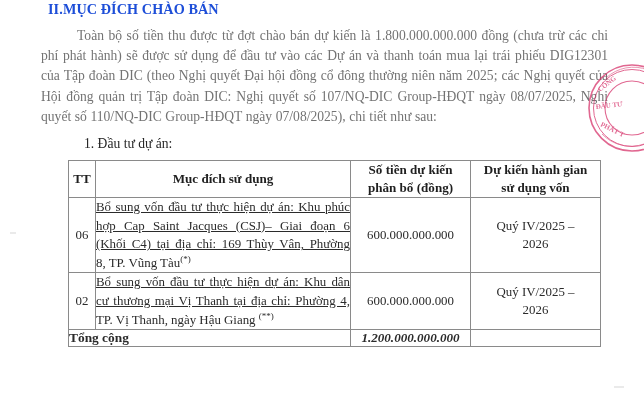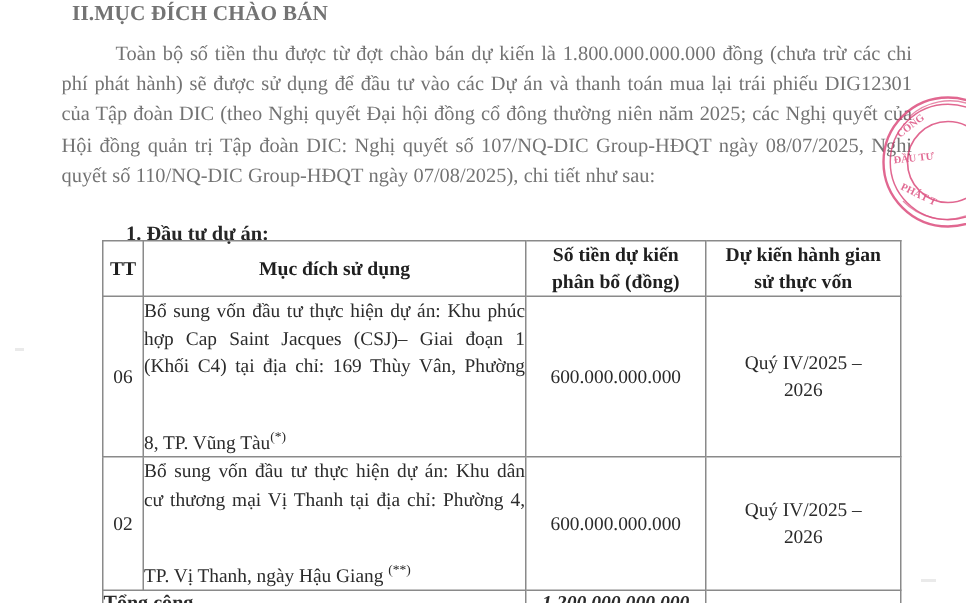--- a/index.html
+++ b/index.html
@@ -23,21 +23,21 @@
   }
 
   
   .section-title {
     position: absolute;
     left: 48px;
     top: 1px;
     font-size: 14.2px;
     font-weight: bold;
     letter-spacing: 0.1px;
-    color: #737373;
+    color: #1d4ed8;
     white-space: nowrap;
   }
 
   
   .body-para {
     position: absolute;
     left: 41px;
     top: 26px;
     width: 567px;
     font-size: 13.6px;
@@ -45,23 +45,23 @@
     text-align: justify;
     text-indent: 36px;
     color: #737373;
     word-spacing: 0.2px;
   }
 
   
   .sub-heading {
     position: absolute;
     left: 84px;
-    top: 148px;
+    top: 136px;
     font-size: 13.6px;
-    font-weight: bold;
+    font-weight: normal;
     color: #262626;
     white-space: nowrap;
   }
 
   
   .table-wrap {
     position: absolute;
     left: 68px;
     top: 160px;
     width: 532px;
@@ -99,26 +99,26 @@
     text-align: justify;
     line-height: 18.6px;
     padding: 5px 6px 5px 7px;
     hyphens: none;
   }
   td.purpose .just-line {
     display: block;
     text-align: justify;
     text-align-last: justify;
     white-space: nowrap;
+    text-decoration: underline;
   }
   td.purpose .last-line {
     display: block;
     text-align: left;
     white-space: nowrap;
-    margin-top: 32px;
   }
   td.amount {
     text-align: center;
     font-size: 12.9px;
   }
   td.timing {
     text-align: center;
     line-height: 18.4px;
     font-size: 12.9px;
     padding: 4px 3px;
@@ -184,31 +184,31 @@
       <thead>
         <tr>
           <th class="hd" rowspan="1">TT</th>
           <th class="hd">Mục đích sử dụng</th>
           <th class="hd">
             <span>Số tiền dự kiến</span><br>
             <span>phân bổ (đồng)</span>
           </th>
           <th class="hd">
             <span>Dự kiến hành gian</span><br>
-            <span>sử thực vốn</span>
+            <span>sử dụng vốn</span>
           </th>
         </tr>
       </thead>
       <tbody>
 
         <tr>
           <td class="tt-cell">06</td>
           <td class="purpose">
             <span class="just-line">Bổ sung vốn đầu tư thực hiện dự án: Khu phúc</span>
-            <span class="just-line">hợp Cap Saint Jacques (CSJ)– Giai đoạn 1</span>
+            <span class="just-line">hợp Cap Saint Jacques (CSJ)– Giai đoạn 6</span>
             <span class="just-line">(Khối C4) tại địa chỉ: 169 Thùy Vân, Phường</span>
             <span class="last-line"><span>8, TP. Vũng Tàu</span><sup class="mark">(*)</sup></span>
           </td>
           <td class="amount">600.000.000.000</td>
           <td class="timing">
             <span>Quý IV/2025 –</span><br>
             <span>2026</span>
           </td>
         </tr>
 

